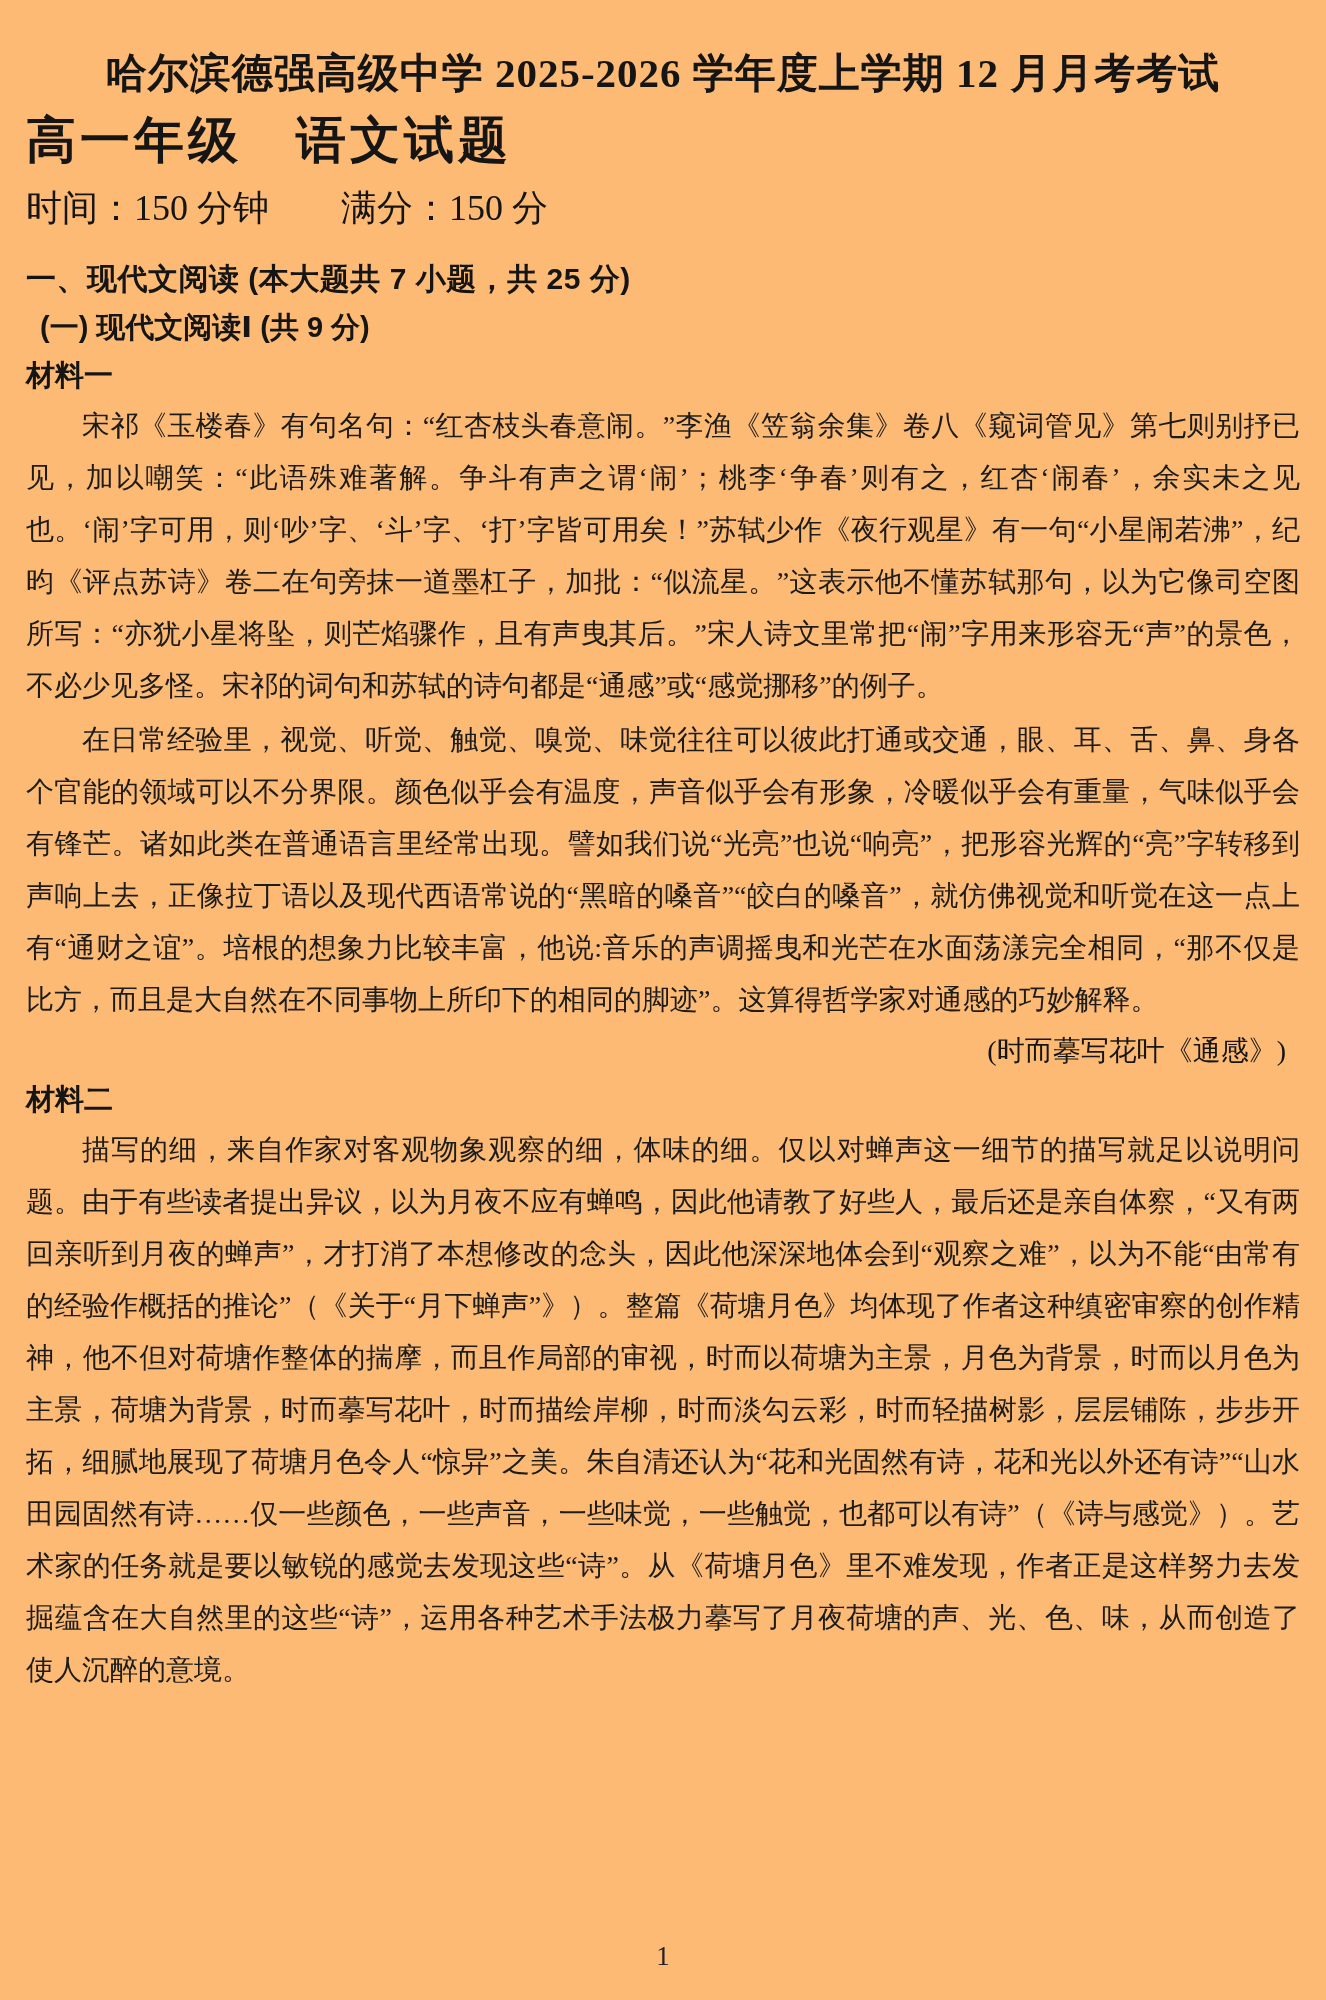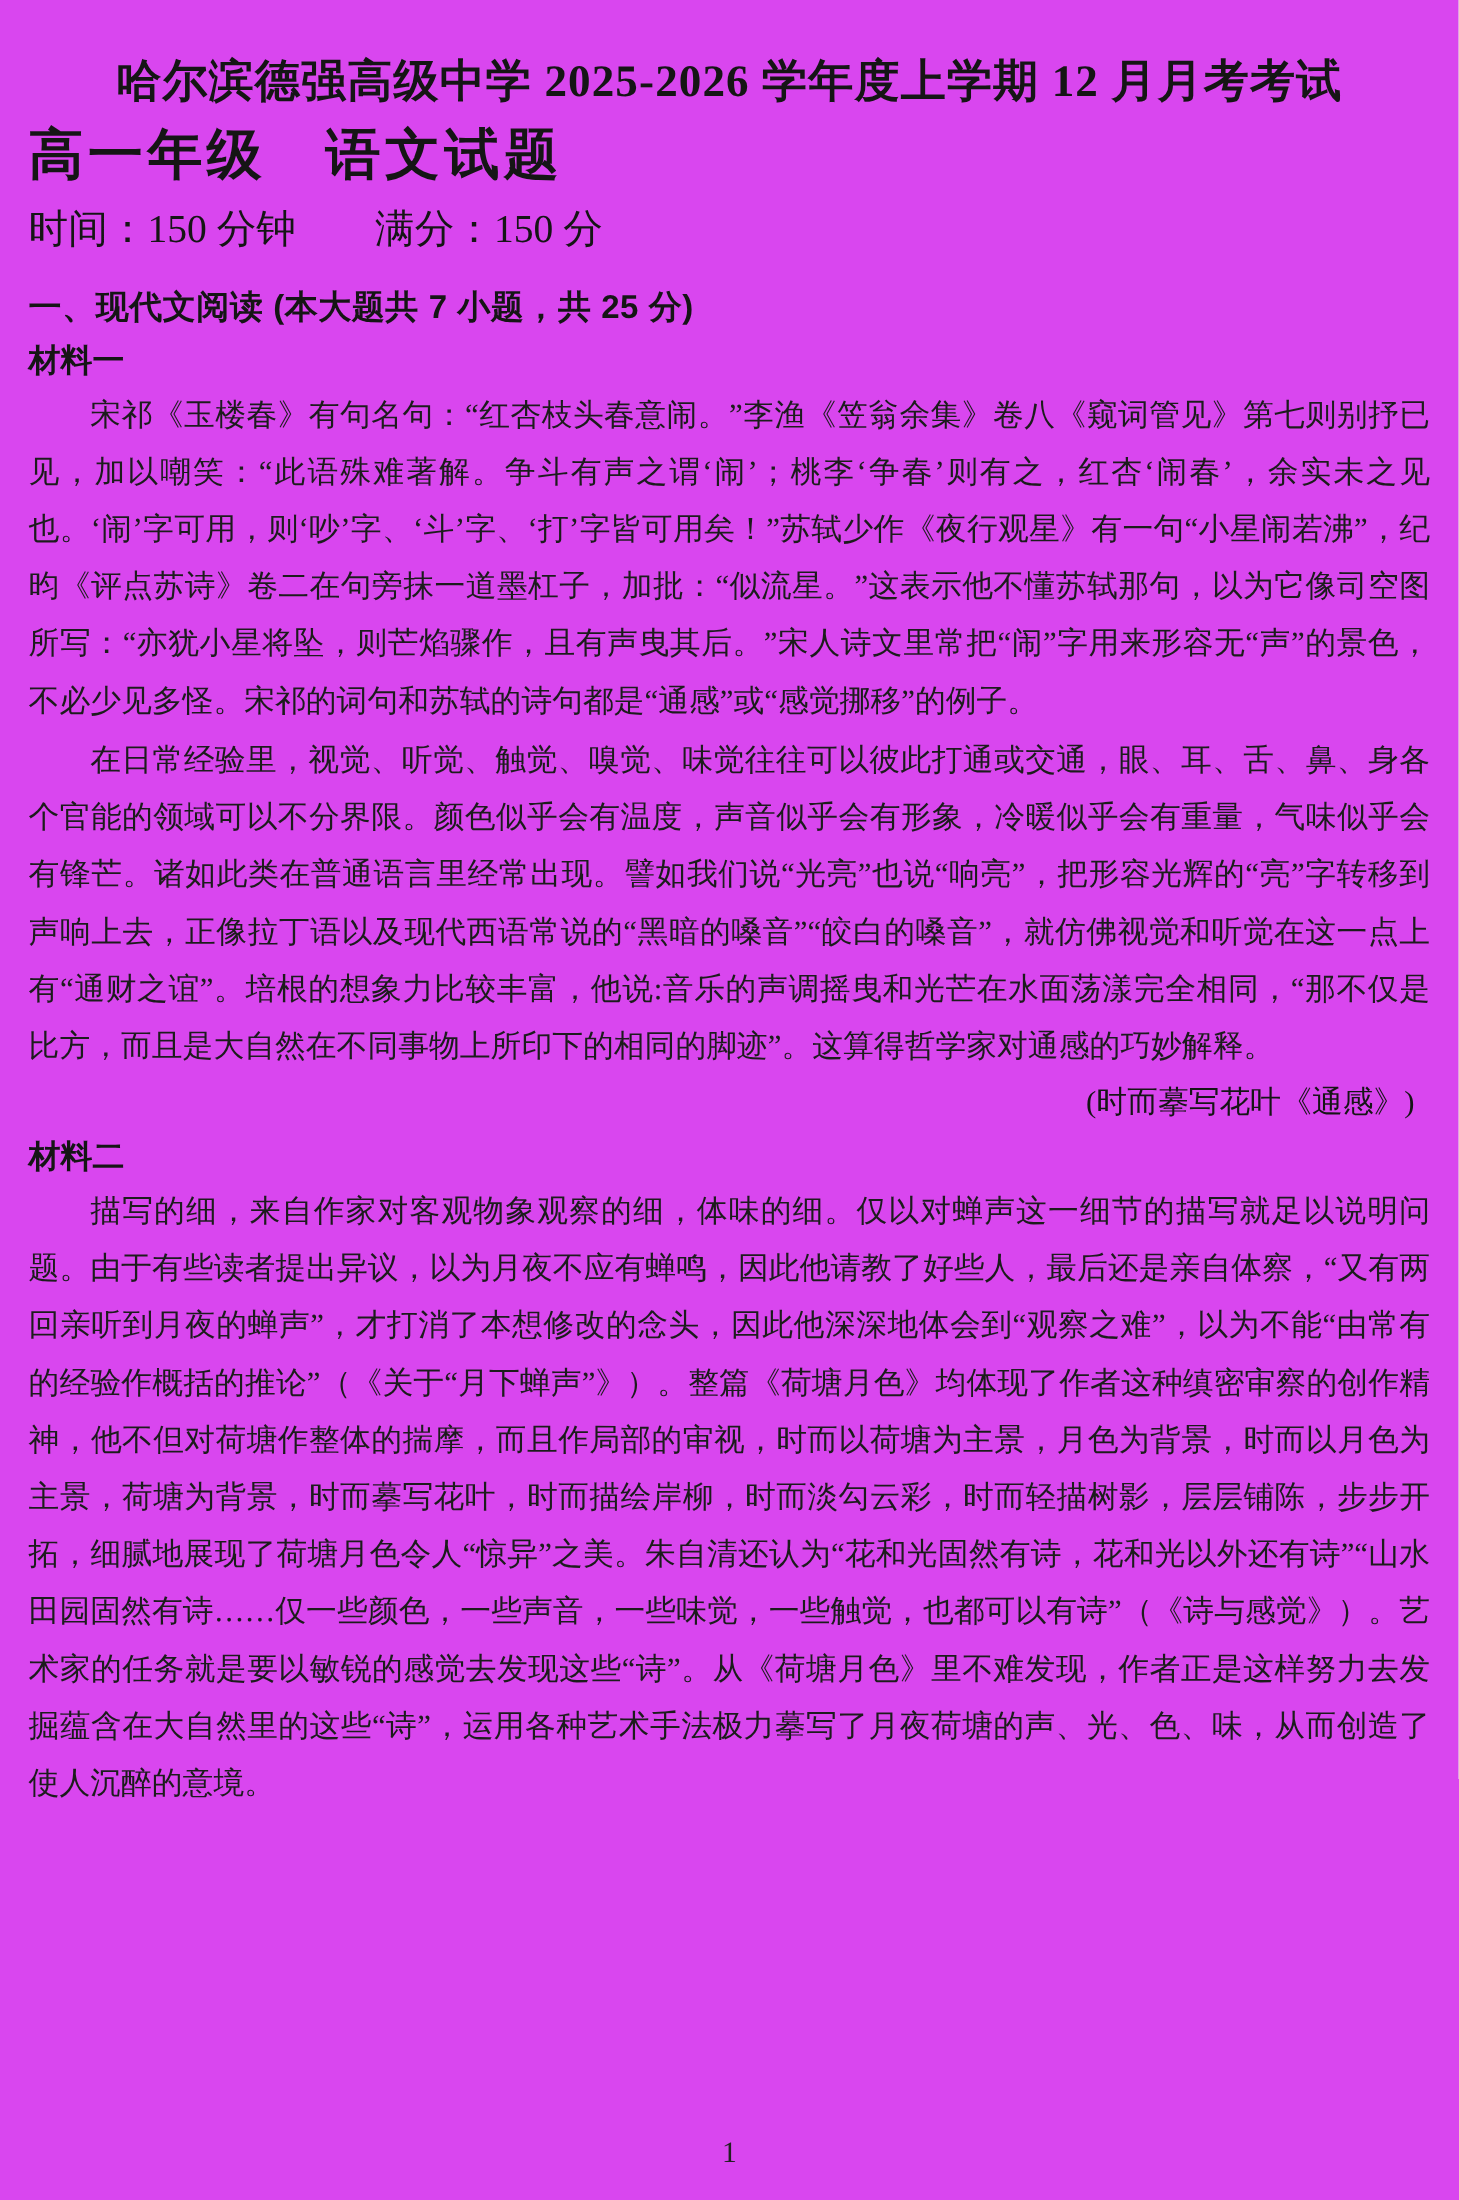--- a/index.html
+++ b/index.html
@@ -8,21 +8,21 @@
     background: #e9e9e6;
   }
   .page {
     position: relative;
     width: 1326px;
     height: 2000px;
     margin: 0 auto;
     background:
       radial-gradient(ellipse at 50% 35%, #fbfbf9 0%, #f4f4f1 55%, #ececе8 100%),
       #f4f4f1;
-    background-color: #d946ef;
+    background-color: #fdba74;
     color: #151515;
     overflow: hidden;
     box-sizing: border-box;
     padding: 46px 26px 0 26px;
     font-family: "Liberation Serif", "DejaVu Serif", serif;
   }
   .school-line {
     text-align: center;
     font-size: 41px;
     font-weight: bold;
@@ -94,20 +94,21 @@
 <div class="page">
 
   <div class="school-line">哈尔滨德强高级中学 2025-2026 学年度上学期 12 月月考考试</div>
 
   <div class="exam-title">高一年级　语文试题</div>
 
   <div class="info-line">时间：150 分钟　　满分：150 分</div>
 
   <div class="section-heading">一、现代文阅读 (本大题共 7 小题，共 25 分)</div>
 
+  <div class="subsection-heading">(一) 现代文阅读Ⅰ (共 9 分)</div>
 
   <div class="material-label">材料一</div>
 
   <p class="body-para">宋祁《玉楼春》有句名句：“红杏枝头春意闹。”李渔《笠翁余集》卷八《窥词管见》第七则别抒已见，加以嘲笑：“此语殊难著解。争斗有声之谓‘闹’；桃李‘争春’则有之，红杏‘闹春’，余实未之见也。‘闹’字可用，则‘吵’字、‘斗’字、‘打’字皆可用矣！”苏轼少作《夜行观星》有一句“小星闹若沸”，纪昀《评点苏诗》卷二在句旁抹一道墨杠子，加批：“似流星。”这表示他不懂苏轼那句，以为它像司空图所写：“亦犹小星将坠，则芒焰骤作，且有声曳其后。”宋人诗文里常把“闹”字用来形容无“声”的景色，不必少见多怪。宋祁的词句和苏轼的诗句都是“通感”或“感觉挪移”的例子。</p>
 
   <p class="body-para">在日常经验里，视觉、听觉、触觉、嗅觉、味觉往往可以彼此打通或交通，眼、耳、舌、鼻、身各个官能的领域可以不分界限。颜色似乎会有温度，声音似乎会有形象，冷暖似乎会有重量，气味似乎会有锋芒。诸如此类在普通语言里经常出现。譬如我们说“光亮”也说“响亮”，把形容光辉的“亮”字转移到声响上去，正像拉丁语以及现代西语常说的“黑暗的嗓音”“皎白的嗓音”，就仿佛视觉和听觉在这一点上有“通财之谊”。培根的想象力比较丰富，他说:音乐的声调摇曳和光芒在水面荡漾完全相同，“那不仅是比方，而且是大自然在不同事物上所印下的相同的脚迹”。这算得哲学家对通感的巧妙解释。</p>
 
   <div class="attribution">(时而摹写花叶《通感》)</div>
 
   <div class="material-label">材料二</div>

